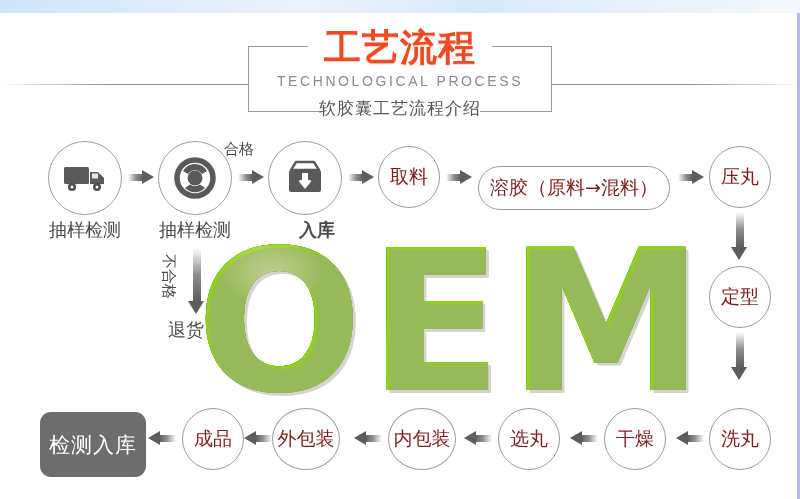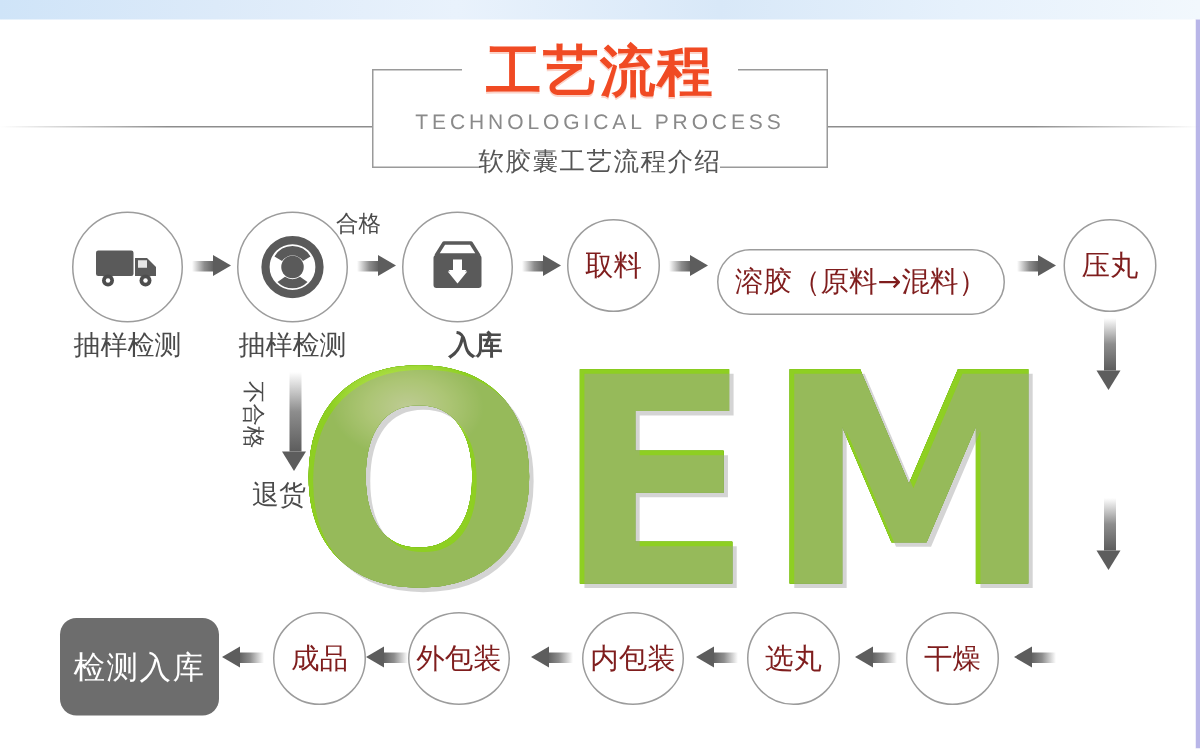--- a/index.html
+++ b/index.html
@@ -204,26 +204,32 @@
 
   <div class="node circle" style="left:709px;top:146px;width:62px;height:62px;">
     <span>压丸</span>
   </div>
 
   <div class="arrow-d" style="left:733px;top:212px;height:48px;">
     <span class="shaft"></span>
       <span class="head"></span>
   </div>
 
+  <div class="node circle" style="left:709px;top:266px;width:62px;height:62px;">
+    <span>定型</span>
+  </div>
 
   <div class="arrow-d" style="left:733px;top:332px;height:48px;">
     <span class="shaft"></span>
       <span class="head"></span>
   </div>
 
+  <div class="node circle" style="left:709px;top:408px;width:62px;height:62px;">
+    <span>洗丸</span>
+  </div>
 
   <div class="arrow-l" style="left:676px;top:433px;width:28px;">
     <span class="shaft"></span>
       <span class="head"></span>
   </div>
 
   <div class="node circle" style="left:604px;top:408px;width:62px;height:62px;justify-content:center;">
     <span>干燥</span>
   </div>
 

